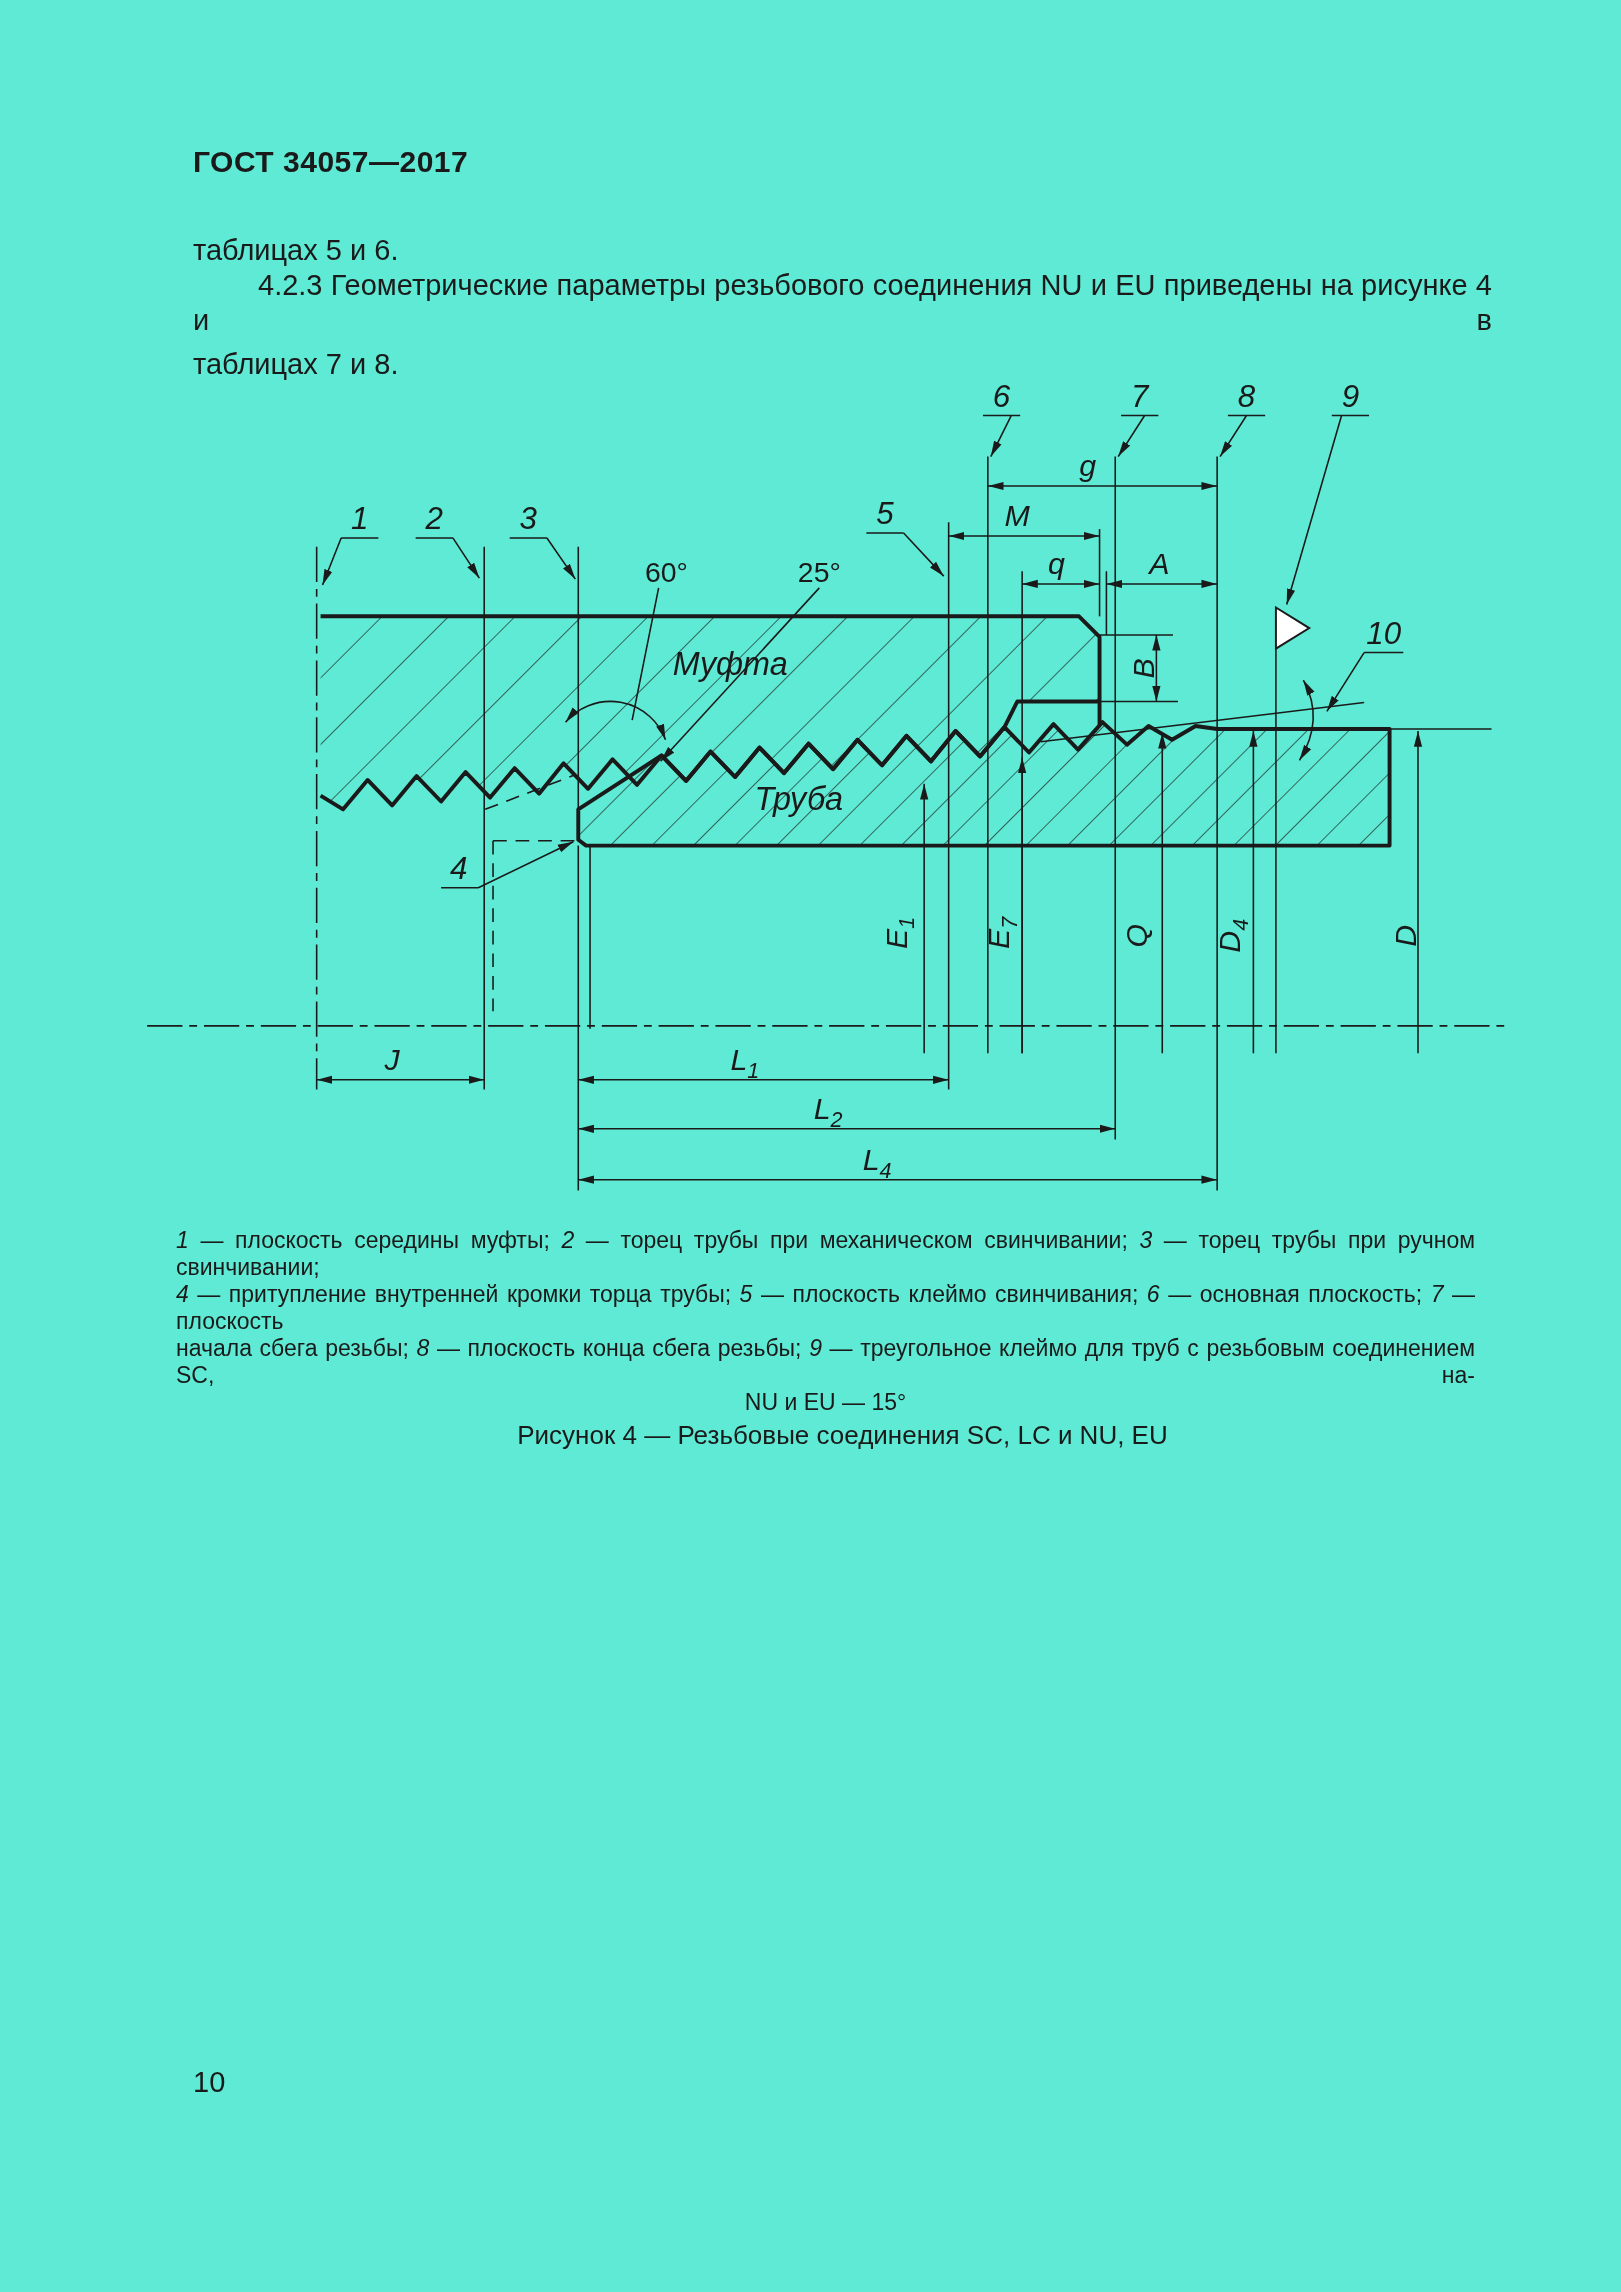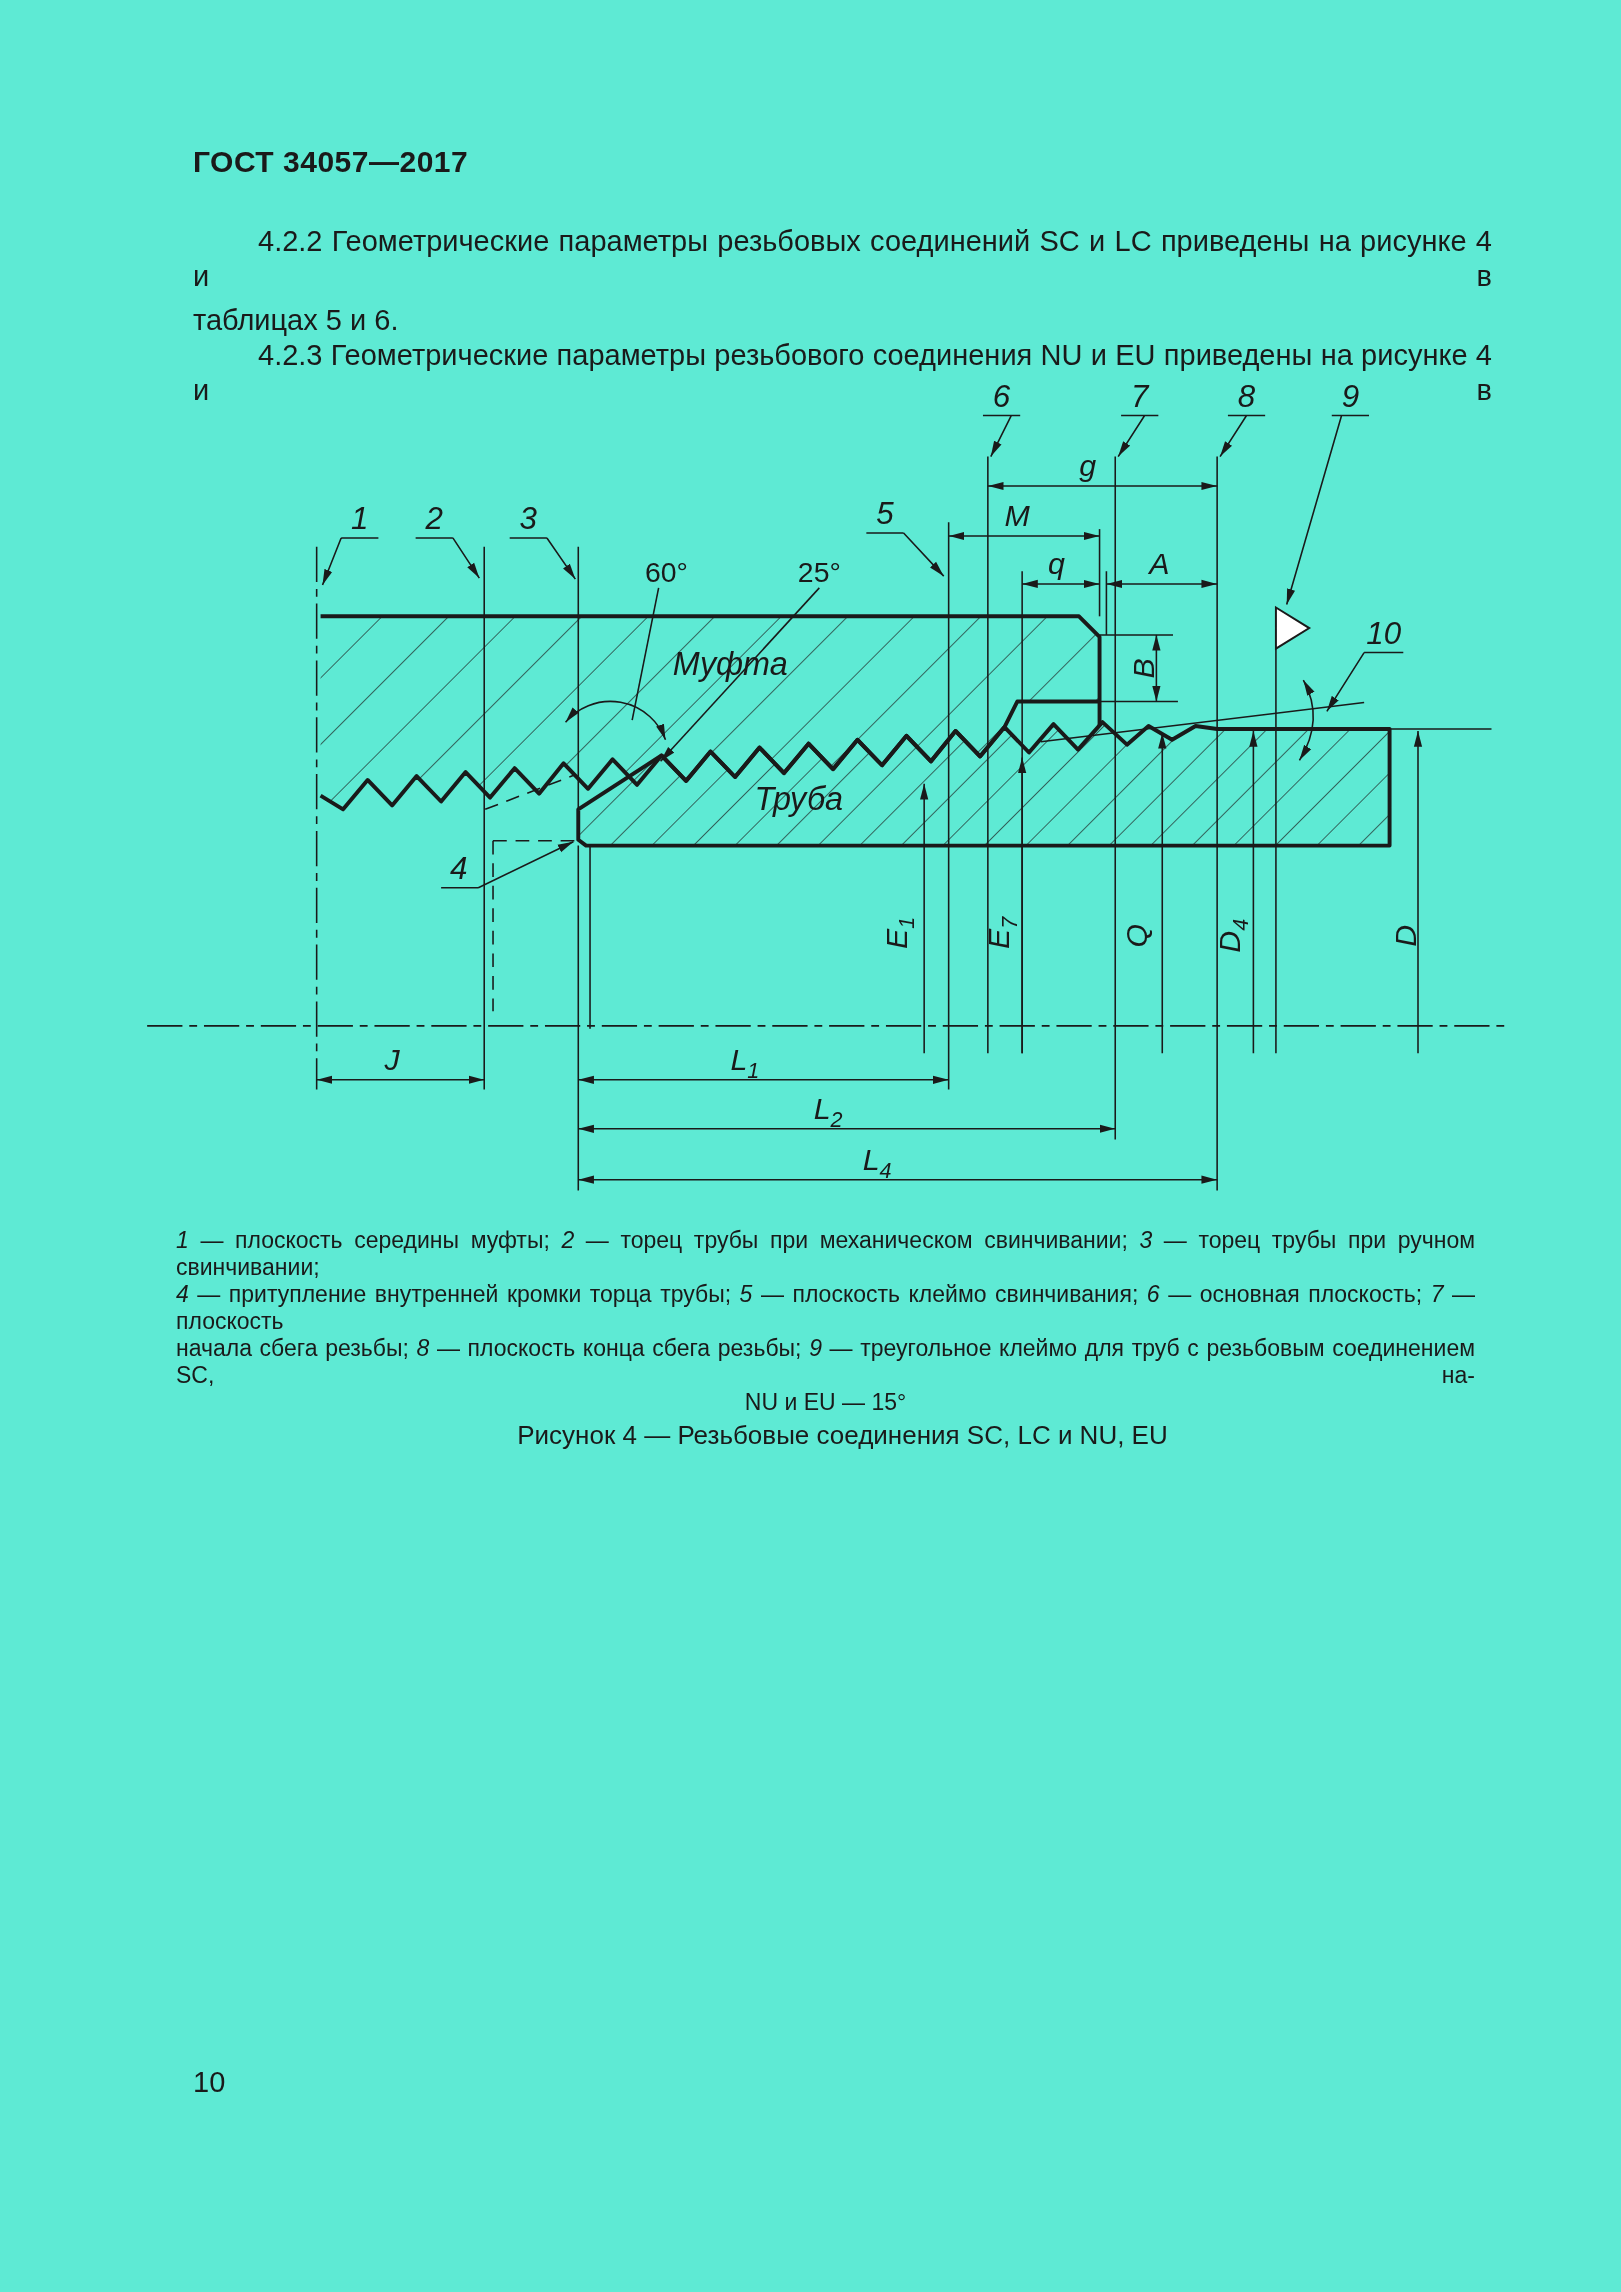--- a/index.html
+++ b/index.html
@@ -25,23 +25,23 @@
   .plabel{font-size:33px;font-style:italic;}
 </style>
 </head>
 <body>
 
 <div class="page">
 
   <div class="hdr">ГОСТ 34057—2017</div>
 
   <div class="body-text">
-    <div class="jline">4.2.2 Геометрические параметры резьбовых соединений SC и LC приведены на рисунке 4 и в</div>
     <div class="pline">таблицах 5 и 6.</div>
     <div class="jline">4.2.3 Геометрические параметры резьбового соединения NU и EU приведены на рисунке 4 и в</div>
+    <div class="pline">таблицах 7 и 8.</div>
   </div>
 
   <svg width="1621" height="1215" viewBox="0 0 1654 1240">
     <defs>
       <pattern id="hatchC" width="48" height="48" patternUnits="userSpaceOnUse" patternTransform="rotate(45)">
         <line x1="0" y1="0" x2="0" y2="48" stroke="#1a1a1a" stroke-width="1.3"></line>
       </pattern>
       <pattern id="hatchP" width="30" height="30" patternUnits="userSpaceOnUse" patternTransform="rotate(45)">
         <line x1="0" y1="0" x2="0" y2="30" stroke="#1a1a1a" stroke-width="1.3"></line>
       </pattern>

